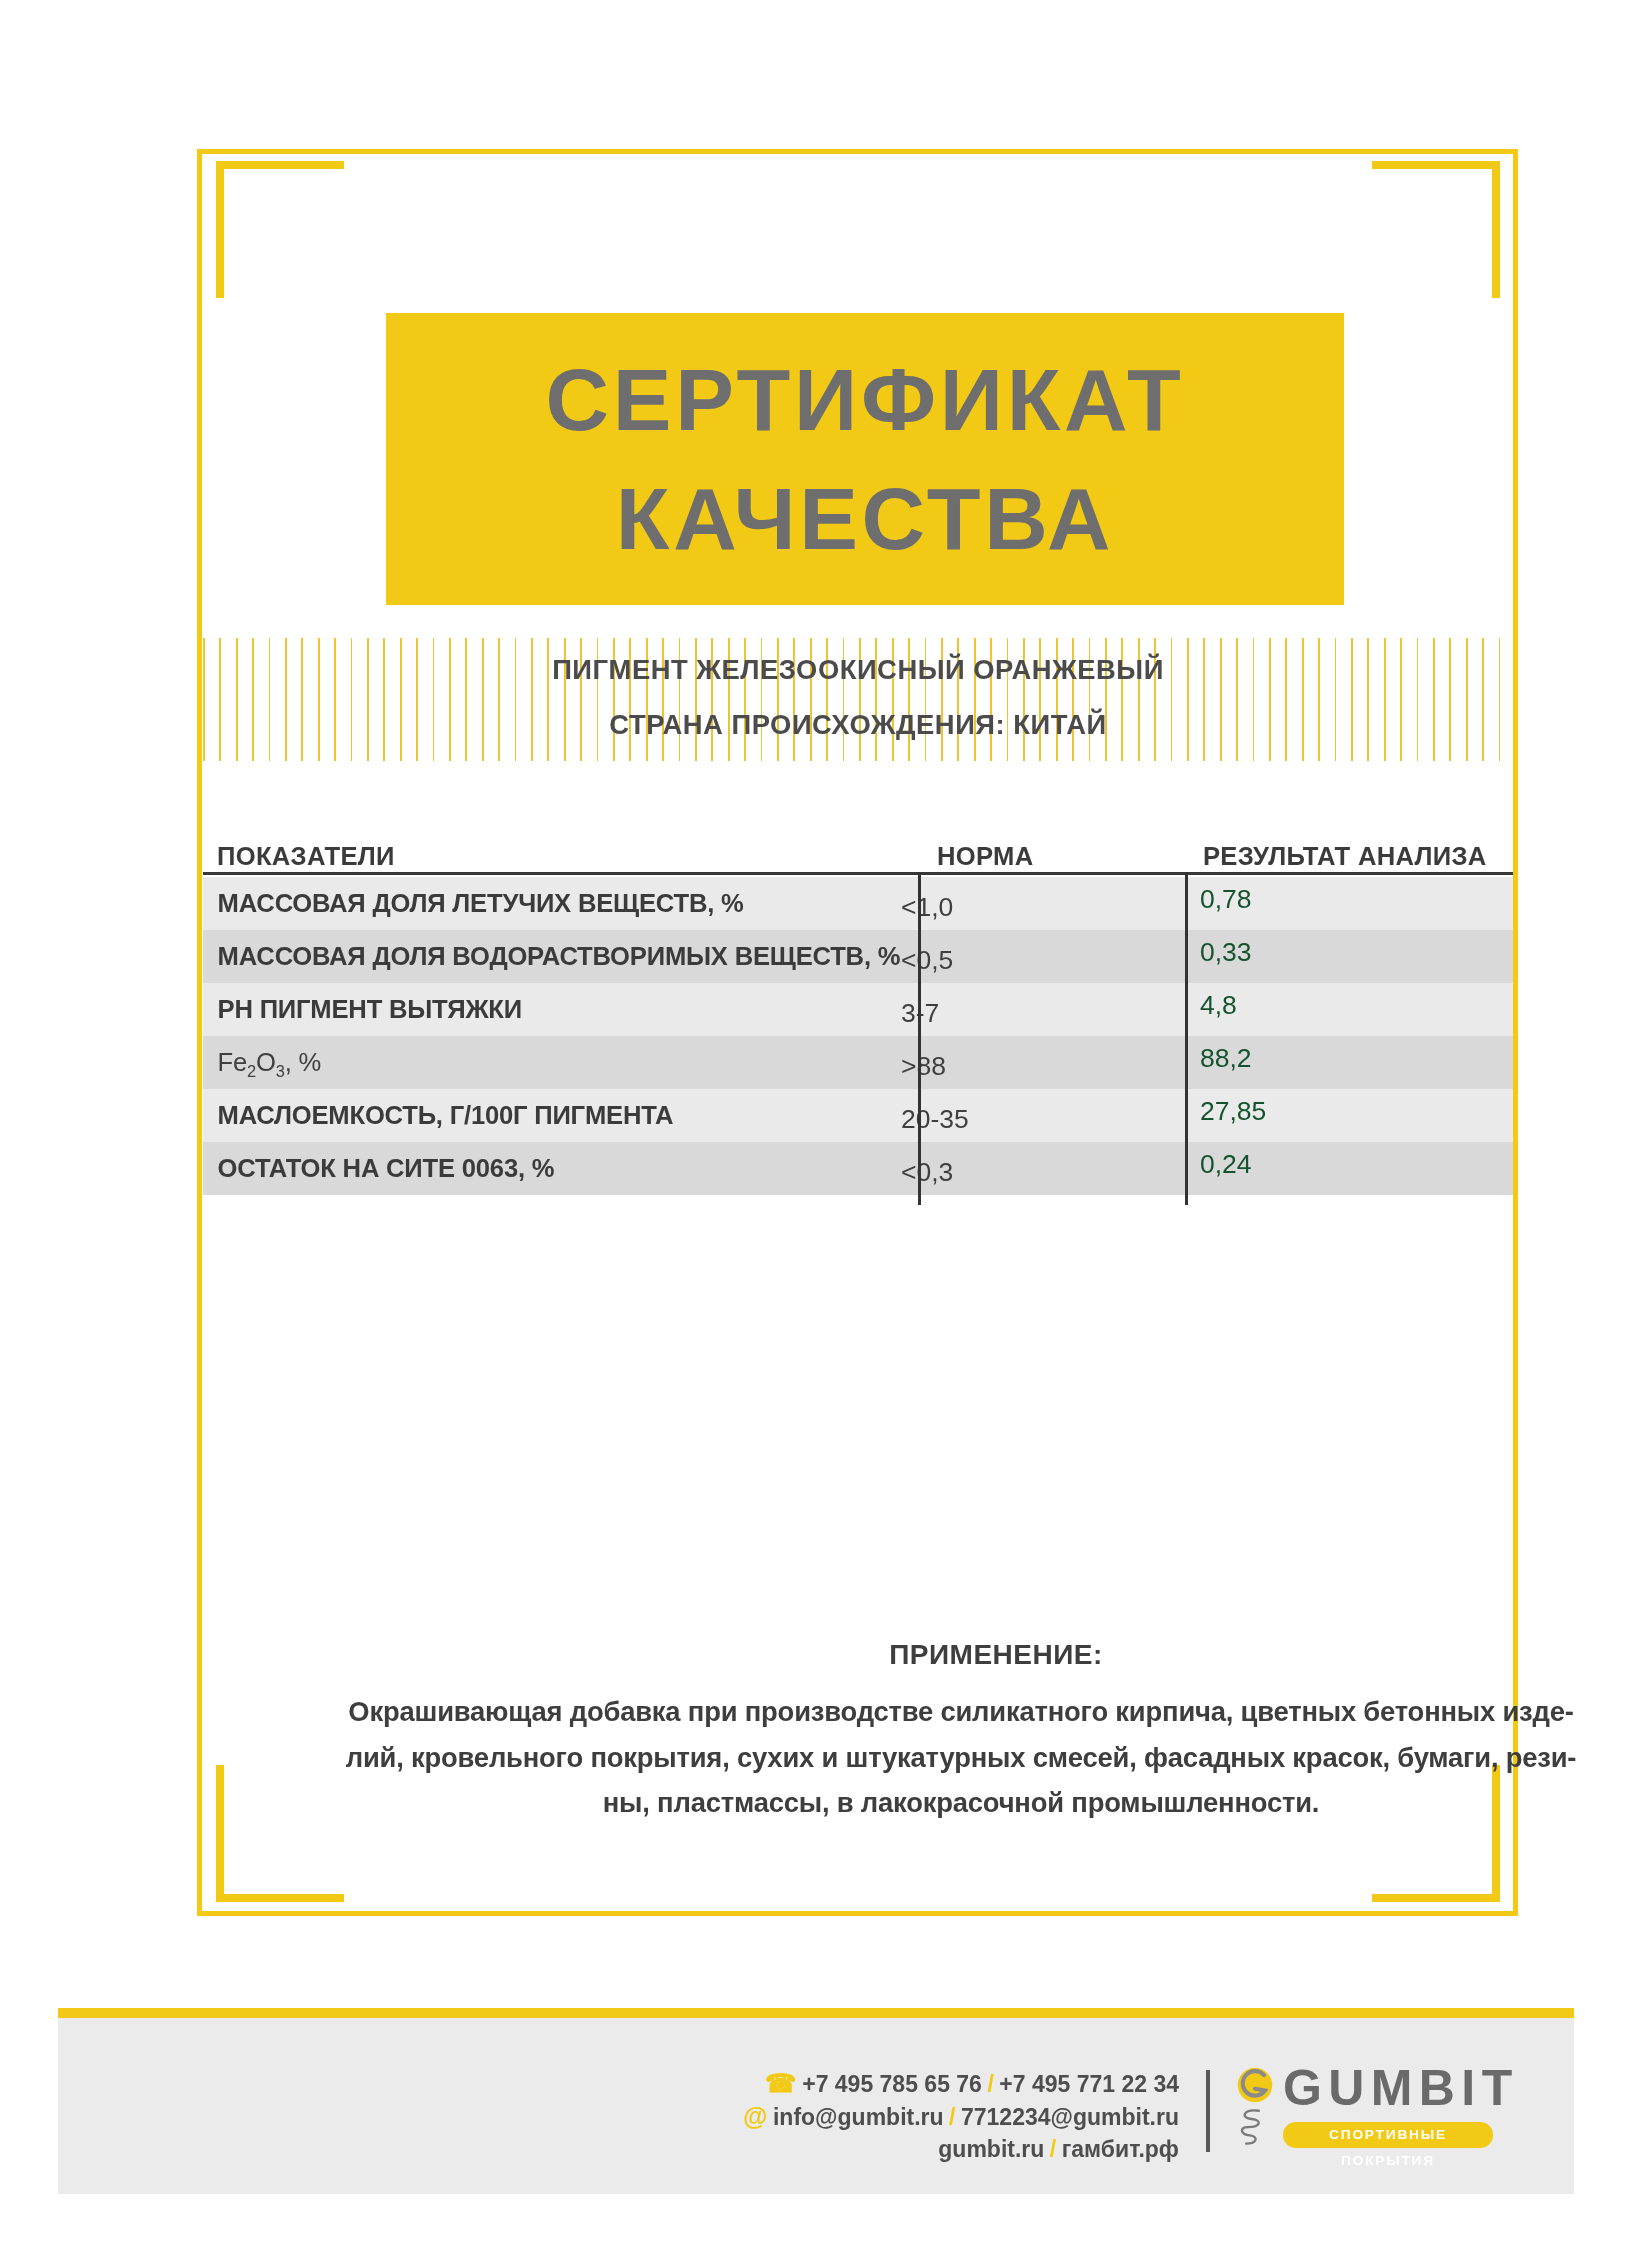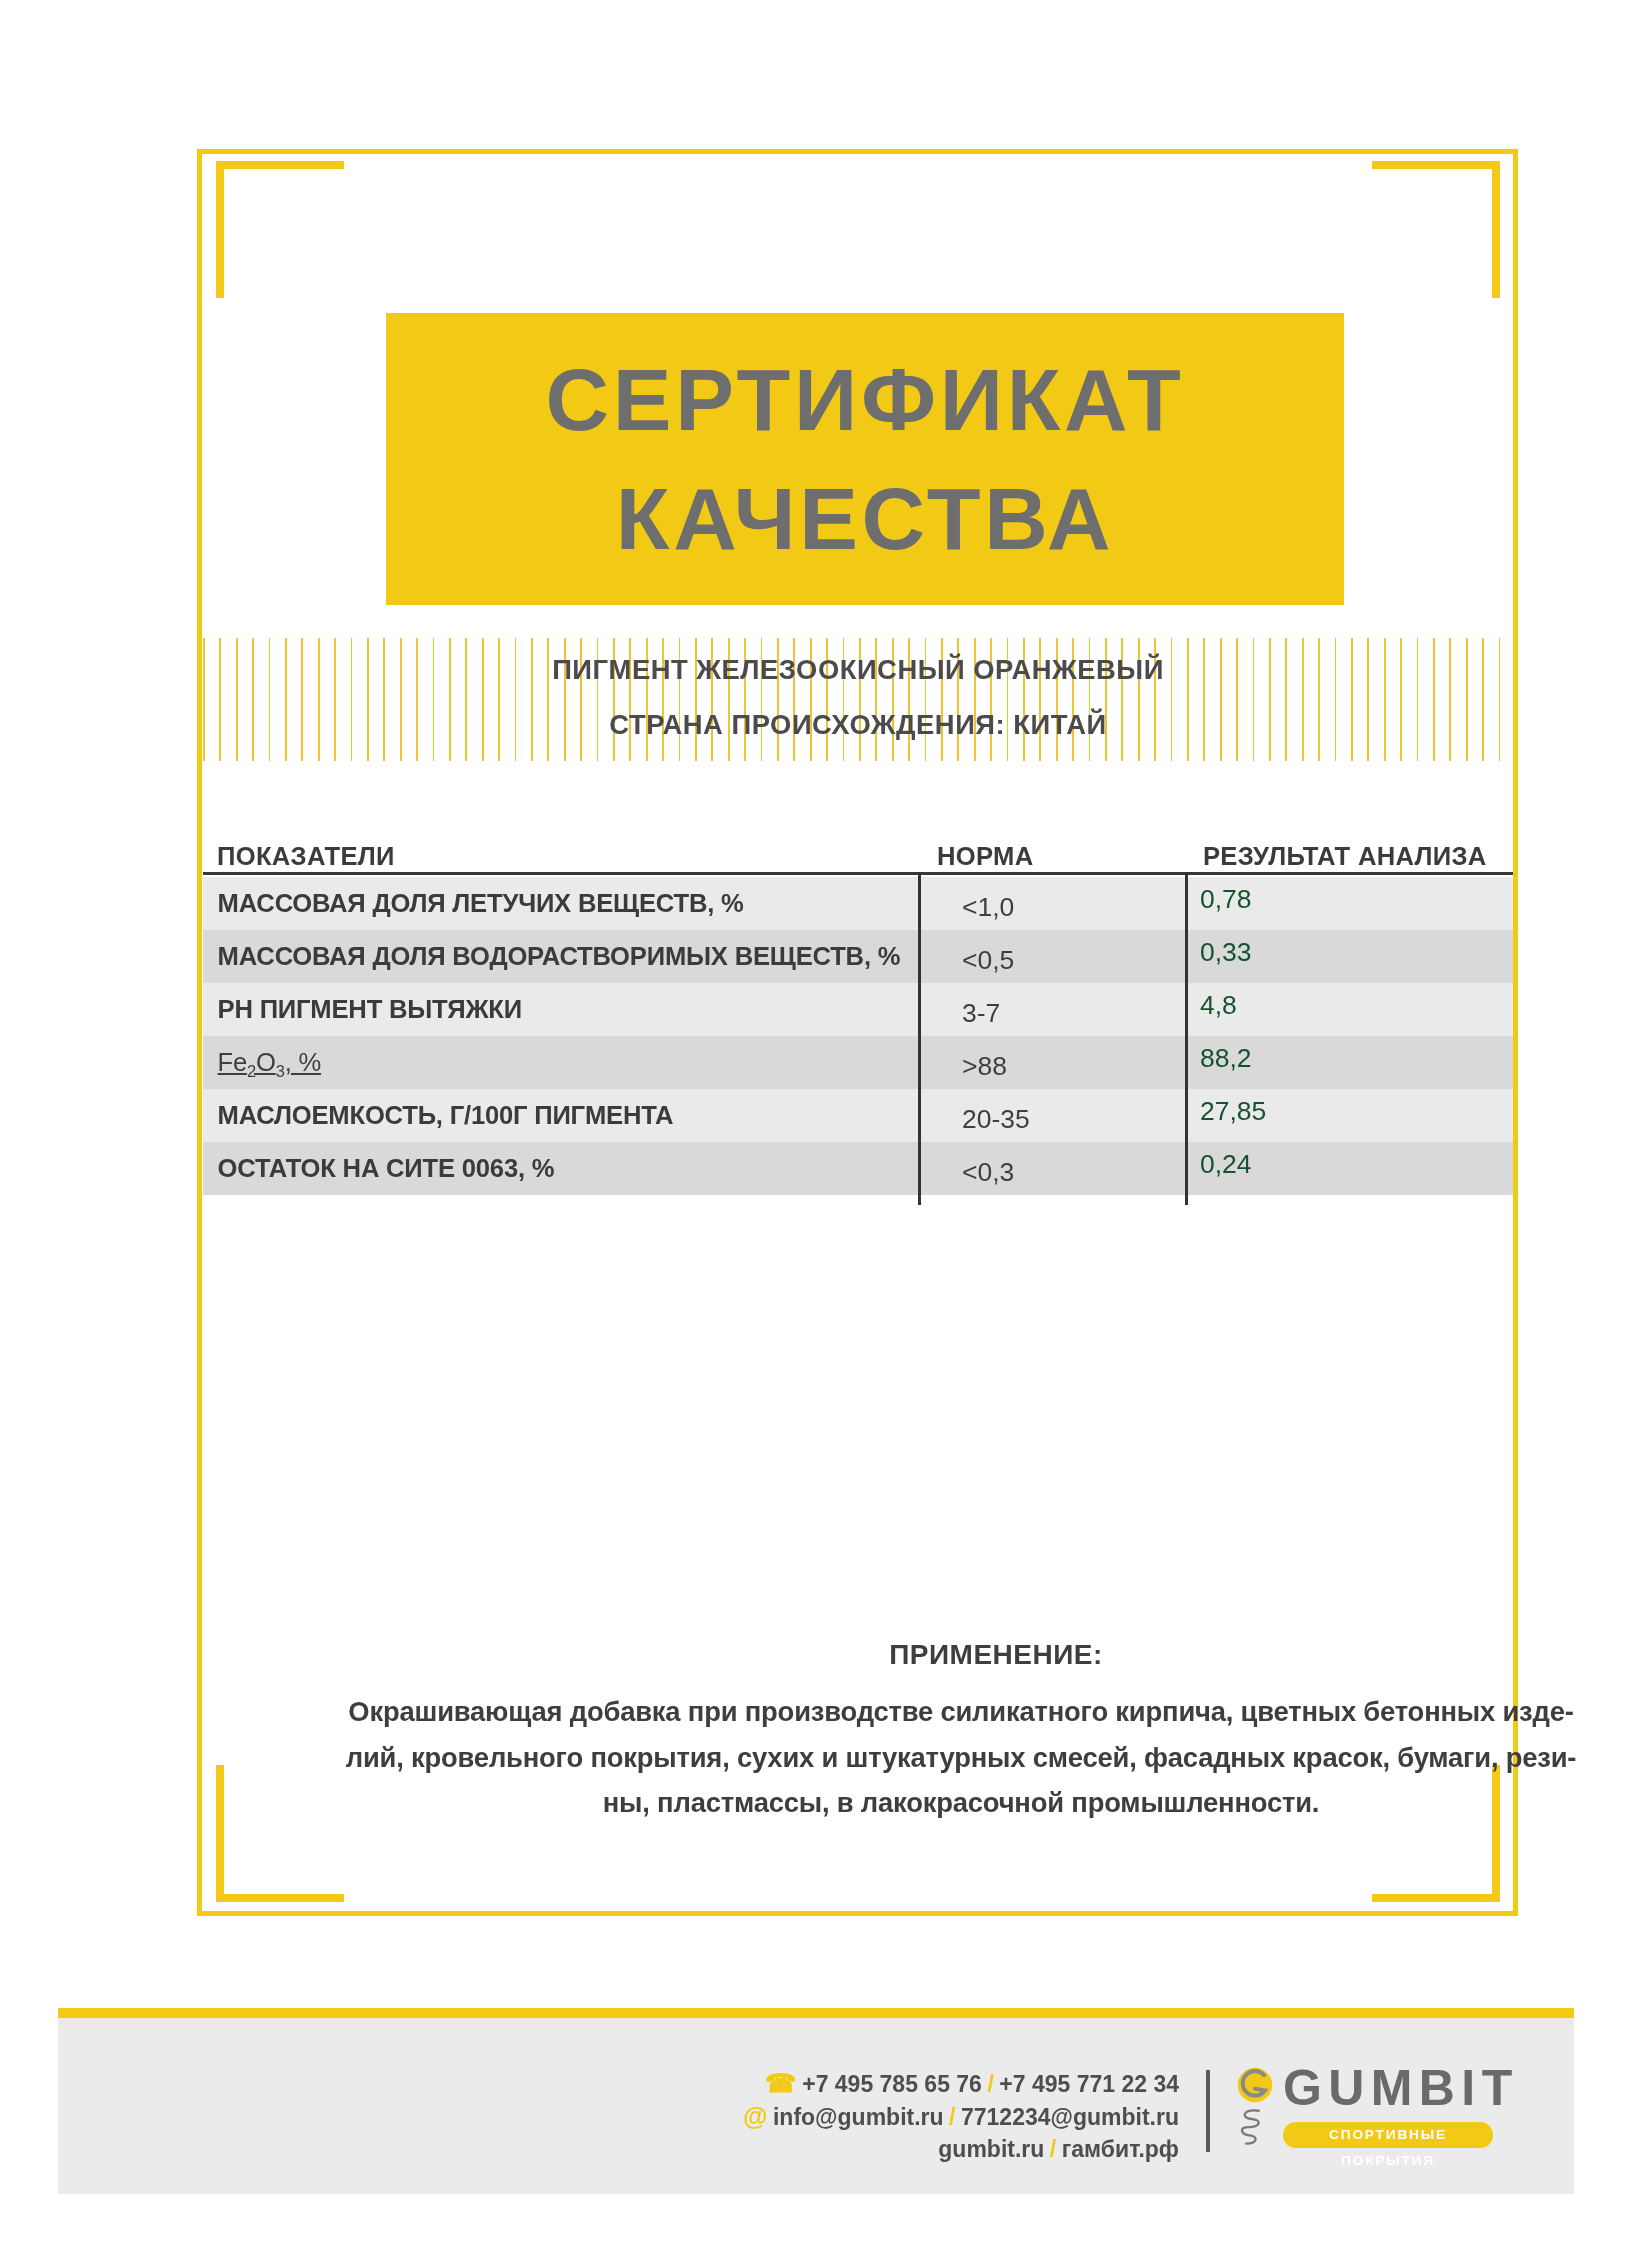--- a/index.html
+++ b/index.html
@@ -35,23 +35,23 @@
   
   .th{position:absolute;font-size:25.6px;font-weight:bold;color:var(--dark);letter-spacing:0.3px;top:842px;}
   .th.c1{left:217px;}
   .th.c2{left:937px;}
   .th.c3{left:1203px;}
   .head-rule{position:absolute;left:203px;top:872px;width:1310px;height:2.7px;background:#383838;}
   .trow{position:absolute;left:203px;width:1310px;height:53px;}
   .trow.odd{background:var(--row-light);}
   .trow.even{background:var(--row-dark);}
   .cell-label{position:absolute;left:14.6px;top:0;height:40px;line-height:53px;font-size:25.6px;font-weight:bold;color:var(--dark);letter-spacing:-0.2px;white-space:nowrap;}
-  .cell-label.plain{font-weight:normal;color:#3F3F3F;text-decoration:underline;}
+  .cell-label.plain{font-weight:normal;color:#3F3F3F;}
   .cell-label sub{font-size:16.4px;}
-  .cell-norm{position:absolute;left:759px;top:14.6px;font-size:26.5px;color:#3F3F3F;}
+  .cell-norm{position:absolute;left:698px;top:14.6px;font-size:26.5px;color:#3F3F3F;}
   .cell-result{position:absolute;left:997px;top:7.3px;font-size:26.5px;color:#14532d;}
   .vline{position:absolute;top:872px;width:2.7px;height:333px;background:#333333;}
   .vline.v1{left:918px;}
   .vline.v2{left:1185px;}
 
   
   .app-heading{position:absolute;left:203px;top:1639px;width:1586px;text-align:center;
     font-size:28px;font-weight:bold;color:#3E3E3E;letter-spacing:0.5px;}
   .app-line{position:absolute;left:203px;width:1516px;text-align:center;font-size:27.4px;font-weight:bold;color:#3E3E3E;letter-spacing:-0.2px;}
   .app-line.p1{top:1696px;}

